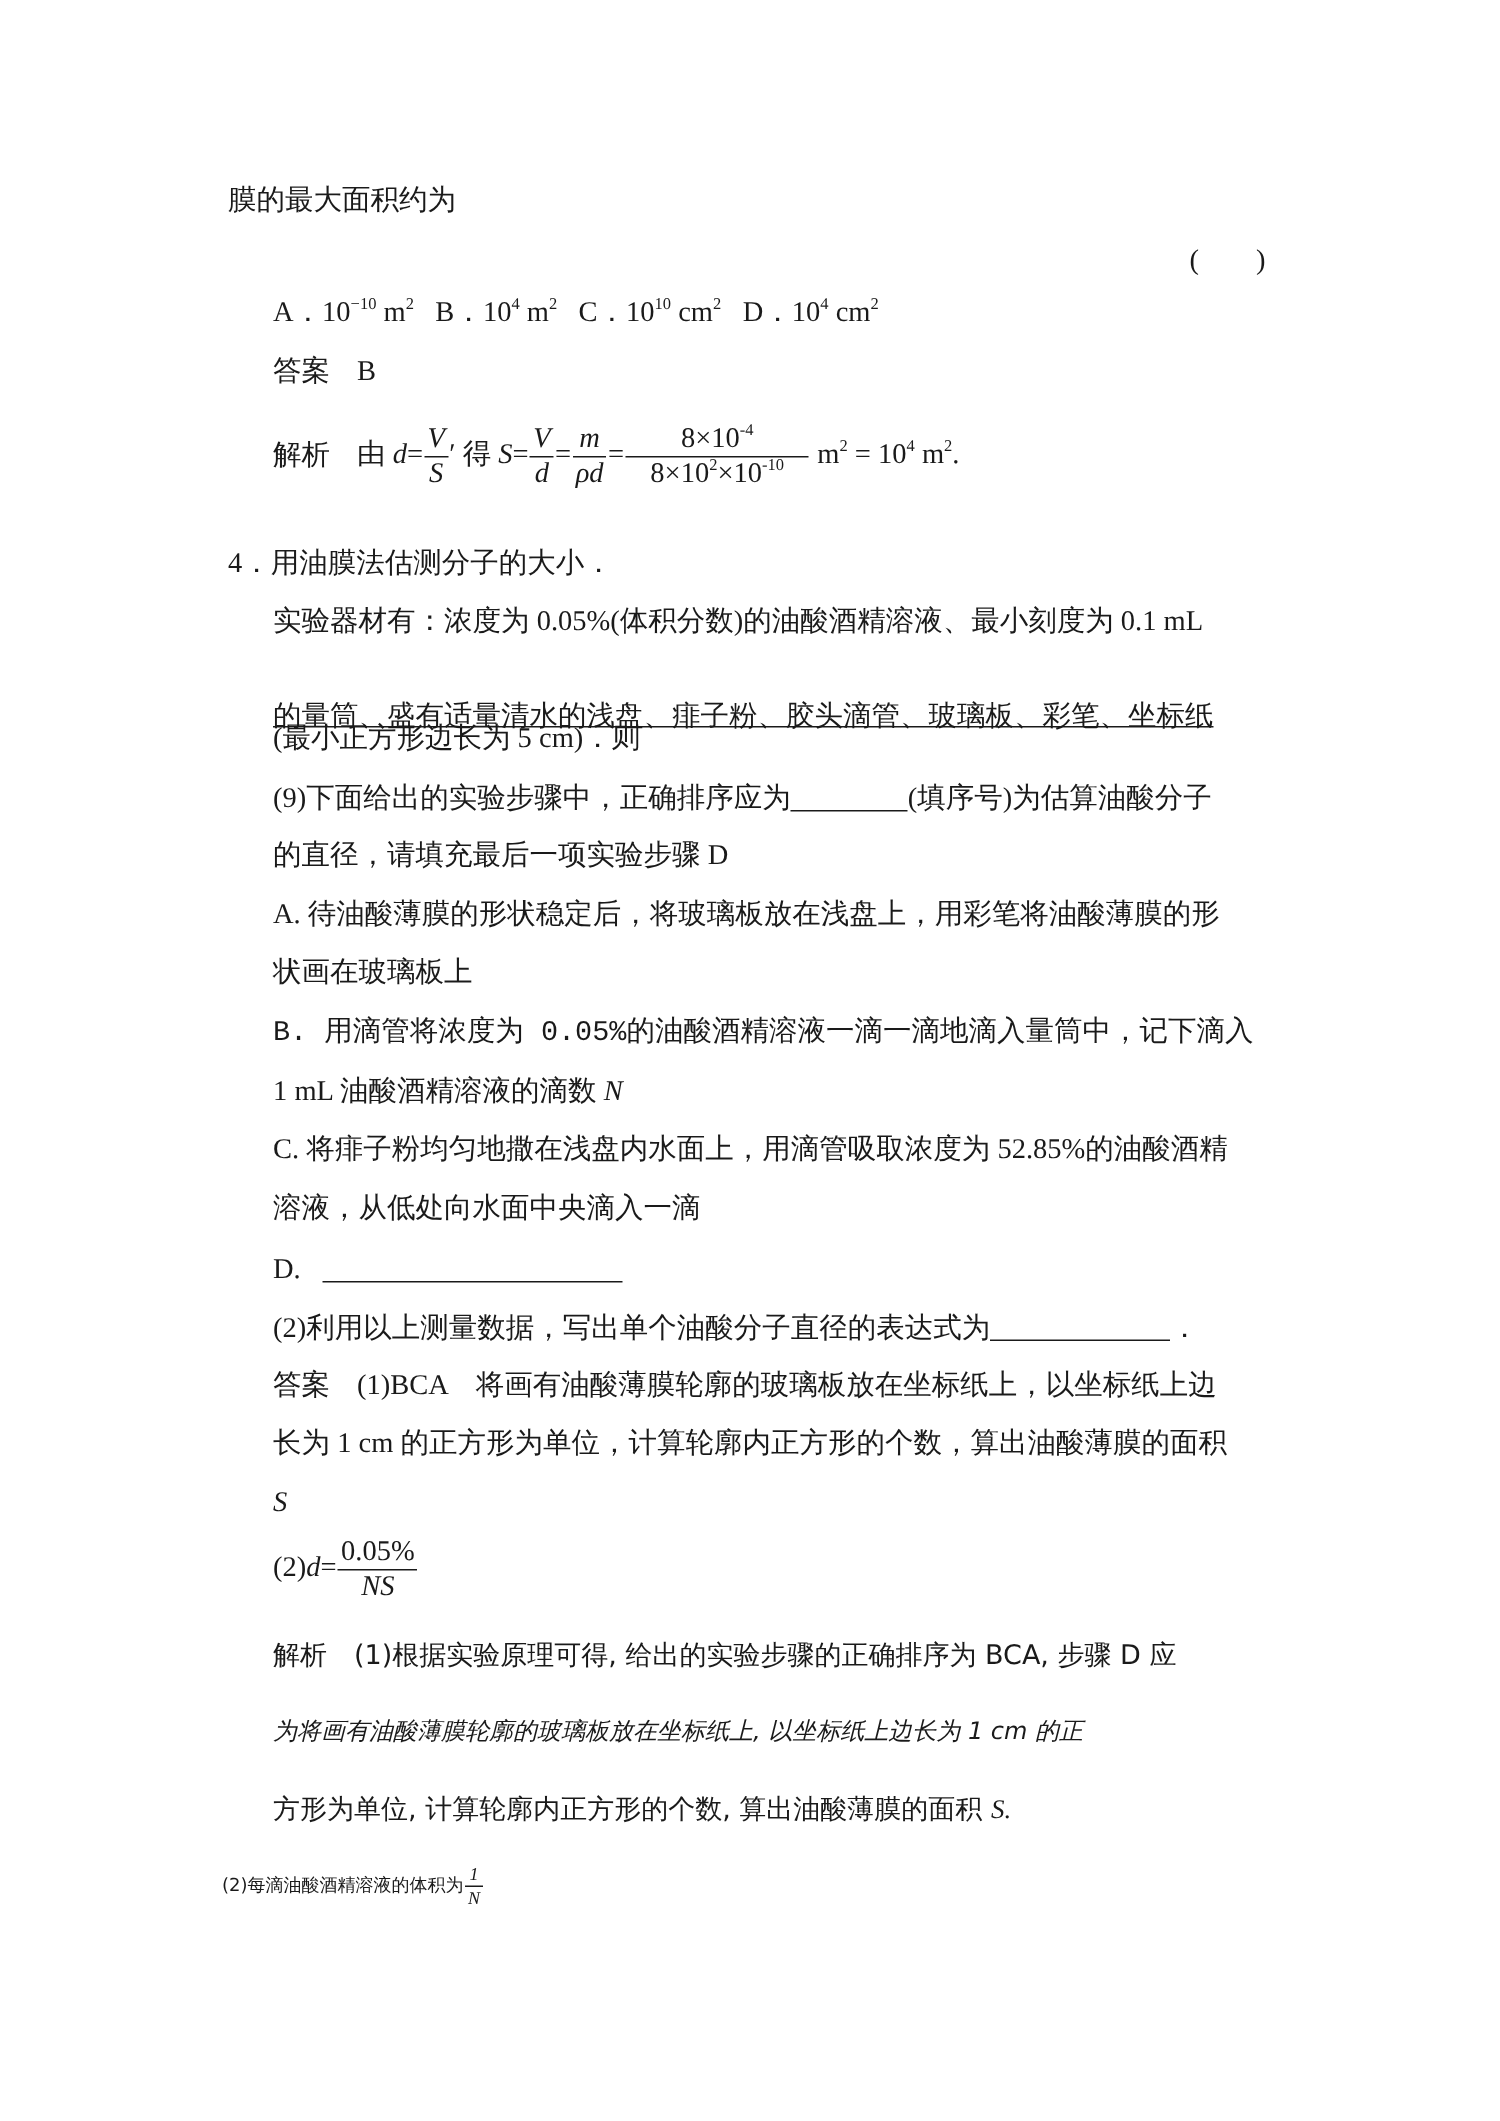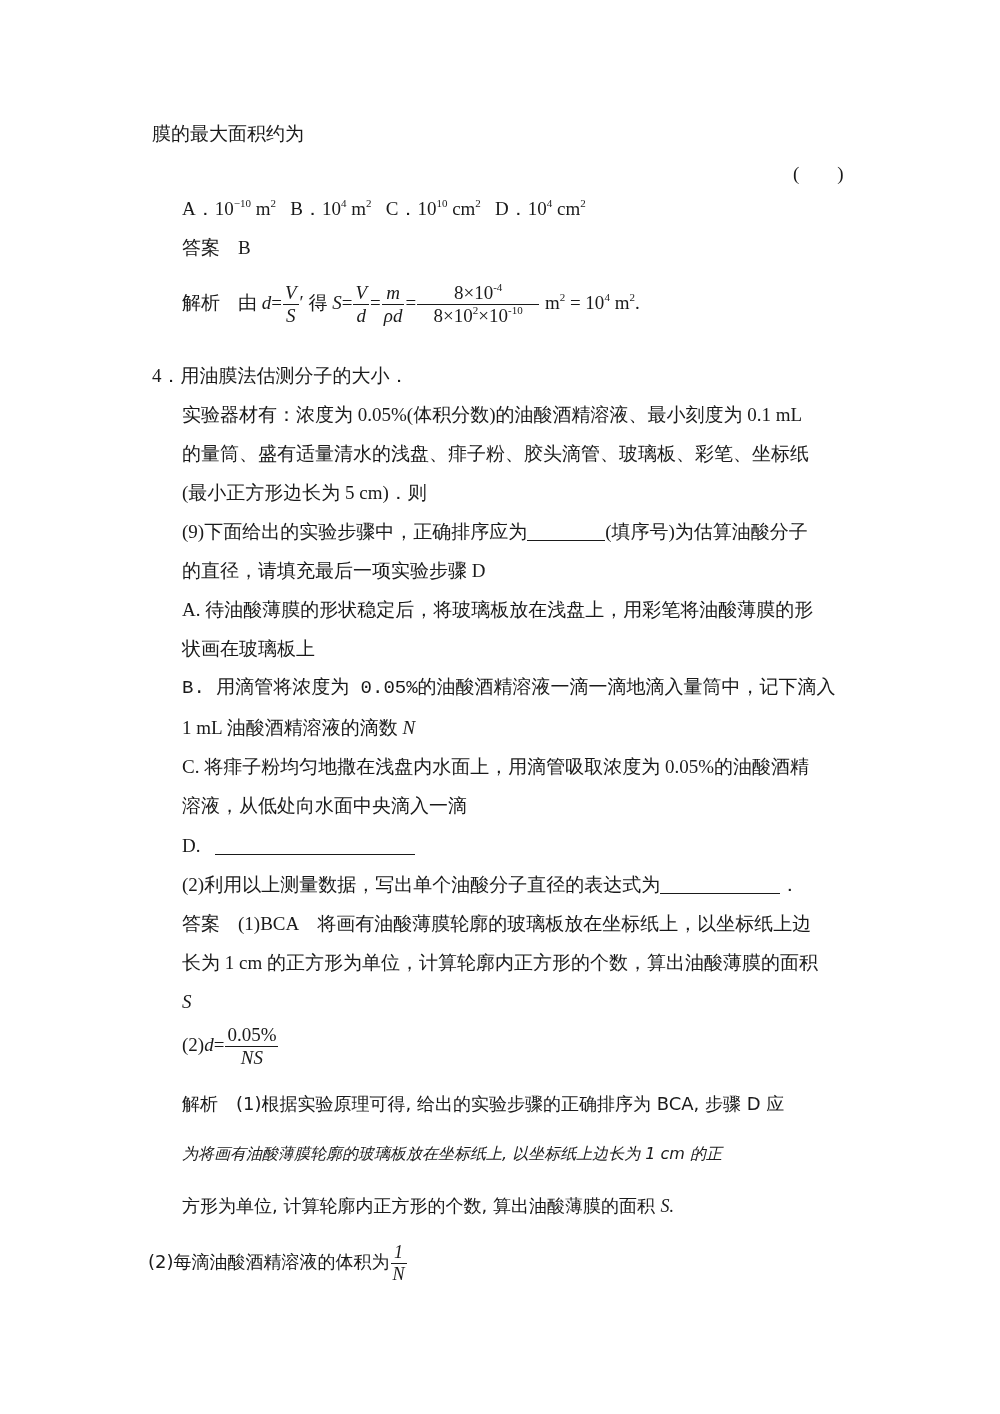--- a/index.html
+++ b/index.html
@@ -34,35 +34,35 @@
   </div>
 
   <div class="line" style="left:182px;top:283px;">
     <span class="lbl">解析</span><span>由 </span><span class="it">d</span><span>=</span><span class="frac it"><span class="num">V</span><span class="den">S</span></span><span>′ 得 </span><span class="it">S</span><span>=</span><span class="frac it"><span class="num">V</span><span class="den">d</span></span><span>=</span><span class="frac it"><span class="num">m</span><span class="den">ρd</span></span><span>=</span><span class="frac" style="width:122px;"><span class="num"><span>8×10</span><sup>-4</sup></span><span class="den"><span>8×10</span><sup>2</sup><span>×10</span><sup>-10</sup></span></span><span> m</span><sup>2</sup><span> = 10</span><sup>4</sup><span> m</span><sup>2</sup><span>.</span>
   </div>
 
   <div class="line" style="left:152px;top:366px;">
     <span>4．</span><span>用油膜法估测分子的大小．</span>
   </div>
   <div class="line" style="left:182px;top:405px;">实验器材有：浓度为 0.05%(体积分数)的油酸酒精溶液、最小刻度为 0.1 mL</div>
-  <div class="line" style="left:182px;top:444px;">的量筒、盛有适量清水的浅盘、痱子粉、胶头滴管、玻璃板、彩笔、坐标纸</div>
+  <div class="line" style="left:182px;top:468px;text-decoration:underline;">的量筒、盛有适量清水的浅盘、痱子粉、胶头滴管、玻璃板、彩笔、坐标纸</div>
   <div class="line" style="left:182px;top:483px;">(最小正方形边长为 5 cm)．则</div>
 
   <div class="line" style="left:182px;top:522px;">
     <span>(9)下面给出的实验步骤中，正确排序应为</span><span class="blank" style="width:78px;"></span><span>(填序号)为估算油酸分子</span>
   </div>
   <div class="line" style="left:182px;top:561px;">的直径，请填充最后一项实验步骤 D</div>
 
   <div class="line" style="left:182px;top:600px;">A. 待油酸薄膜的形状稳定后，将玻璃板放在浅盘上，用彩笔将油酸薄膜的形</div>
   <div class="line" style="left:182px;top:639px;">状画在玻璃板上</div>
 
   <div class="line" style="left:182px;top:679px;font-family:Liberation Mono, monospace;">B. 用滴管将浓度为 0.05%的油酸酒精溶液一滴一滴地滴入量筒中，记下滴入</div>
   <div class="line" style="left:182px;top:718px;"><span>1 mL 油酸酒精溶液的滴数 </span><span class="it">N</span></div>
 
-  <div class="line" style="left:182px;top:757px;">C. 将痱子粉均匀地撒在浅盘内水面上，用滴管吸取浓度为 0.05%的油酸酒精</div>
+  <div class="line" style="left:182px;top:757px;">C. 将痱子粉均匀地撒在浅盘内水面上，用滴管吸取浓度为 52.85%的油酸酒精</div>
   <div class="line" style="left:182px;top:796px;">溶液，从低处向水面中央滴入一滴</div>
 
   <div class="line" style="left:182px;top:836px;">
     <span>D.</span>&nbsp;&nbsp;&nbsp;<span class="blank" style="width:200px;"></span>
   </div>
 
   <div class="line" style="left:182px;top:875px;">
     <span>(2)利用以上测量数据，写出单个油酸分子直径的表达式为</span><span class="blank" style="width:120px;"></span><span>．</span>
   </div>
 
@@ -77,17 +77,17 @@
   </div>
 
   <div class="line" style="left:182px;top:1095px;font-family:'DejaVu Sans','Liberation Sans',sans-serif;font-size:18px;">
     <span class="lbl">解析</span><span>(1)根据实验原理可得, 给出的实验步骤的正确排序为 BCA, 步骤 D 应</span>
   </div>
   <div class="line" style="left:182px;top:1146px;font-family:'DejaVu Sans','Liberation Sans',sans-serif;font-size:16px;font-style:italic;">为将画有油酸薄膜轮廓的玻璃板放在坐标纸上, 以坐标纸上边长为 1 cm 的正</div>
   <div class="line" style="left:182px;top:1197px;font-family:'DejaVu Sans','Liberation Sans',sans-serif;font-size:18px;">
     <span>方形为单位, 计算轮廓内正方形的个数, 算出油酸薄膜的面积 </span><span class="it" style="font-family:'Liberation Serif',serif;">S.</span>
   </div>
 
-  <div class="line" style="left:148px;top:1243px;font-family:'DejaVu Sans','Liberation Sans',sans-serif;font-size:18px;">
+  <div class="line" style="left:148px;top:1243px;font-family:'DejaVu Sans','Liberation Sans',sans-serif;font-size:12px;">
     <span>(2)每滴油酸酒精溶液的体积为</span><span class="frac it" style="font-family:'Liberation Serif',serif;"><span class="num">1</span><span class="den">N</span></span>
   </div>
 
 </div>
 
 </body></html>

